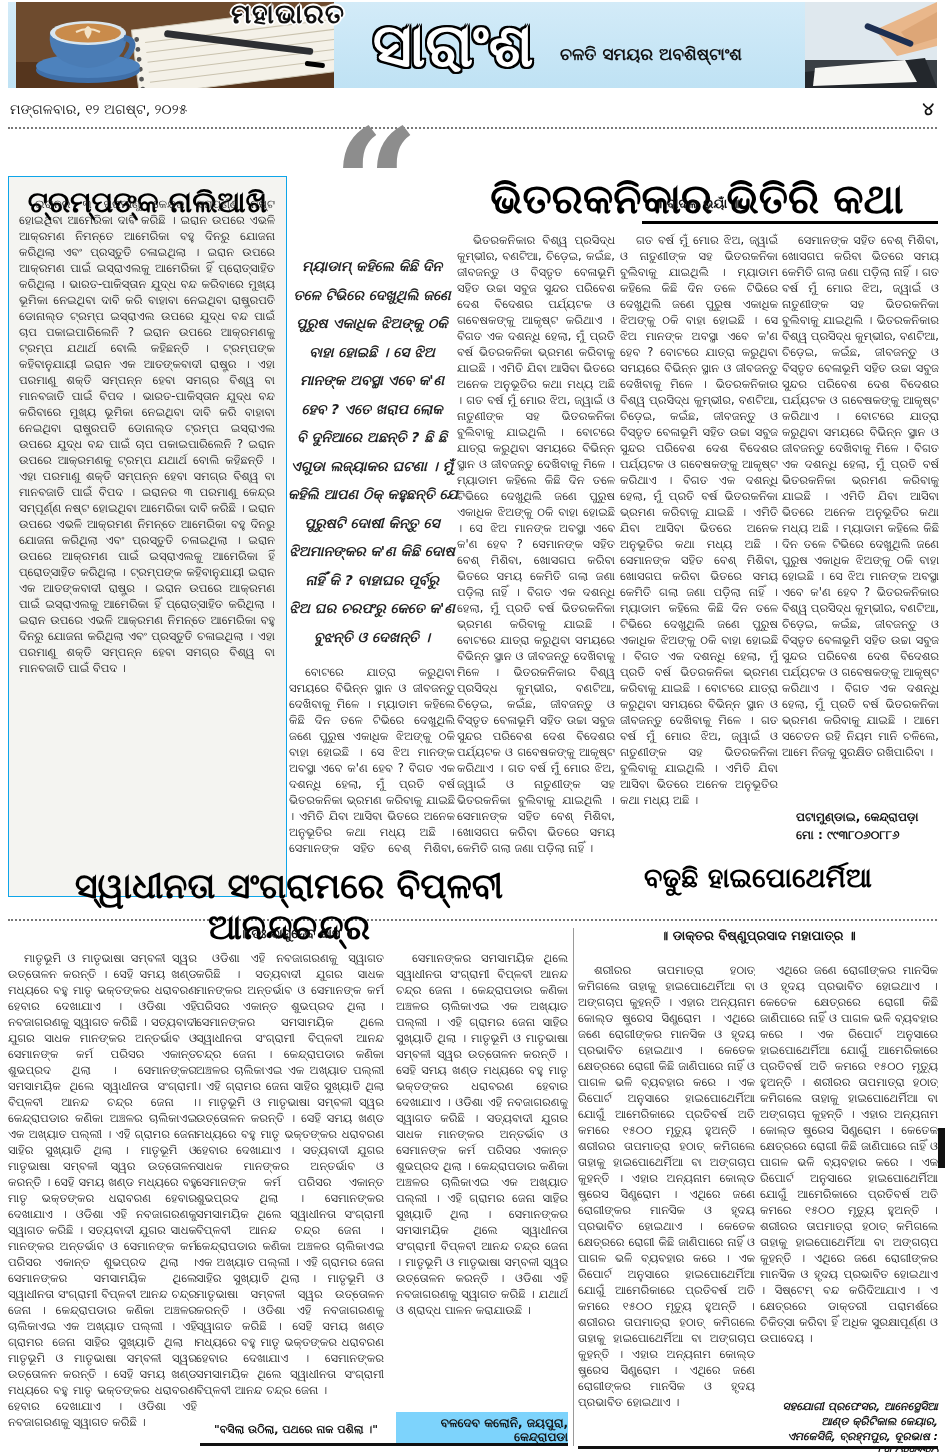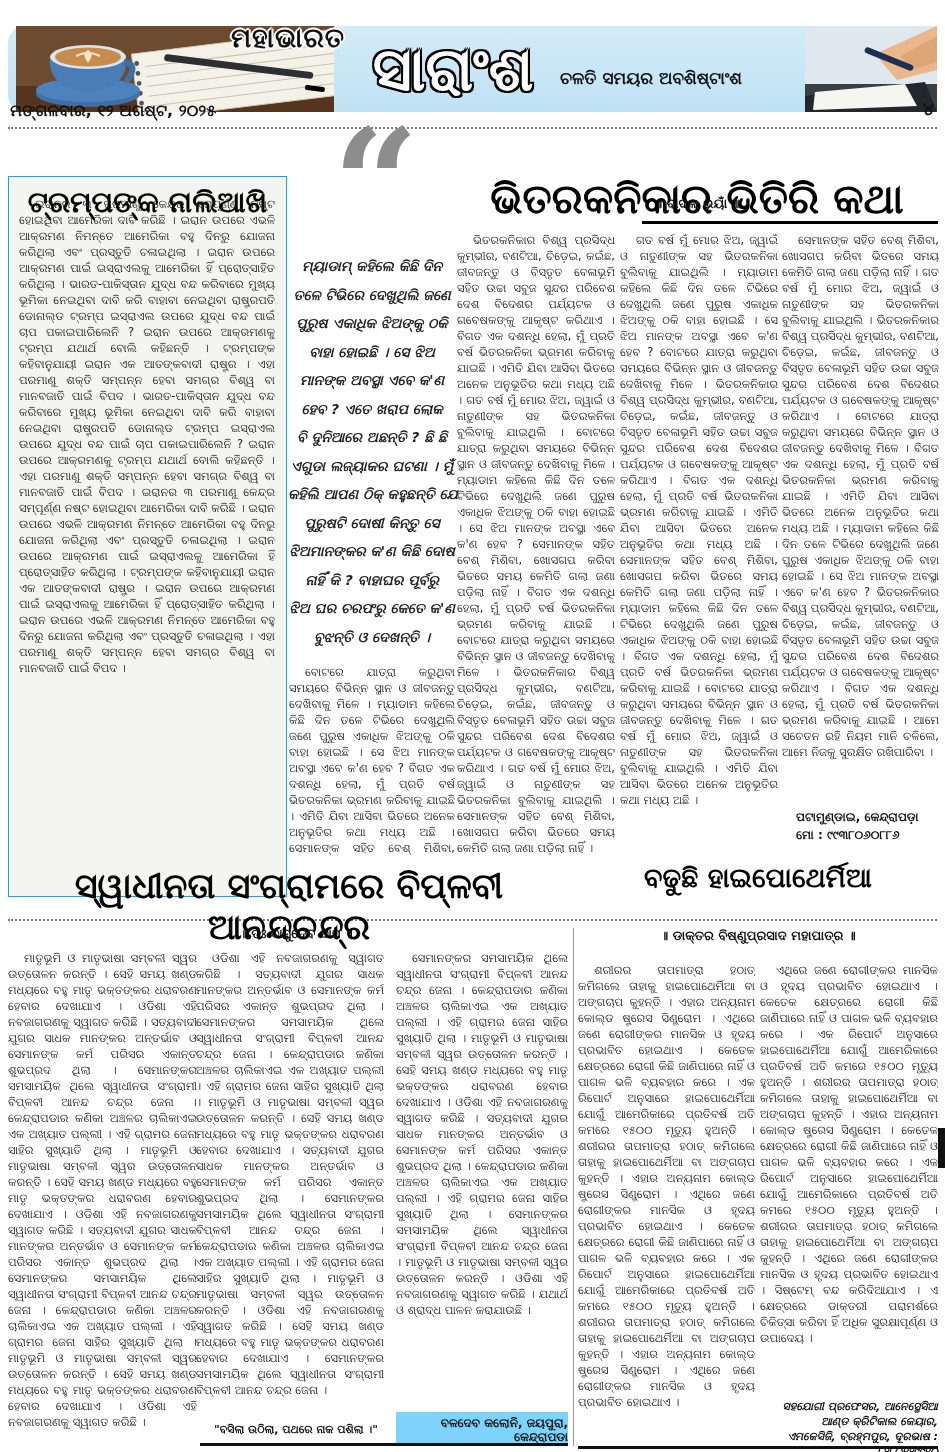--- a/index.html
+++ b/index.html
@@ -1,29 +1,29 @@
 <!DOCTYPE html>
 <html><head>
 <meta charset="utf-8">
 <style>
   html,body{margin:0;padding:0;background:#fff;}
   .page{position:relative;width:945px;height:1452px;background:#fff;overflow:hidden;
         font-family:"DejaVu Sans","Liberation Sans",sans-serif;color:#111;}
   .abs{position:absolute;}
   
-  .banner{left:8px;top:26px;width:929px;height:86px;background:linear-gradient(#d3ebf8,#bfe2f4);border-radius:17px;}
+  .banner{left:8px;top:2px;width:929px;height:86px;background:linear-gradient(#d3ebf8,#bfe2f4);}
   .banner svg{display:block;}
   .paper-name{left:150px;top:-4px;width:260px;text-align:center;font-size:27px;font-weight:bold;color:#101010;
       letter-spacing:1px;
       text-shadow:-2px 0 #fff,2px 0 #fff,0 -2px #fff,0 2px #fff,-1px -1px #fff,1px 1px #fff,1px -1px #fff,-1px 1px #fff;}
   .section-title{left:340px;top:8px;width:210px;text-align:center;font-size:60px;font-weight:bold;color:#fff;
       text-shadow:-2px 0 #000,2px 0 #000,0 -2px #000,0 2px #000,-2px -2px #000,2px 2px #000,2px -2px #000,-2px 2px #000;}
   .section-subtitle{left:552px;top:42px;font-size:17px;font-weight:bold;color:#101010;}
   
-  .dateline{left:10px;top:101px;font-size:16px;font-weight:bold;color:#111;}
+  .dateline{left:10px;top:101px;font-size:14px;font-weight:normal;color:#111;}
   .pagenum{left:900px;top:98px;width:34px;text-align:right;font-size:18px;font-weight:bold;}
   .dotrule{border-top:2px dotted #777;height:0;}
   .rule-a{left:8px;top:127px;width:929px;}
   .rule-b{left:8px;top:919px;width:929px;}
   
   .body-text{font-size:11.5px;line-height:16px;text-align:justify;text-indent:16px;overflow:hidden;color:#1c1c1c;}
   h1,h2{margin:0;font-weight:bold;color:#000;}
   .byline{font-size:13px;font-weight:bold;text-align:center;}
   
   .box-article{left:8px;top:136px;width:277px;height:719px;background:#f4f4f1;border:1px solid #0ea5e9;margin-top:40px;}

